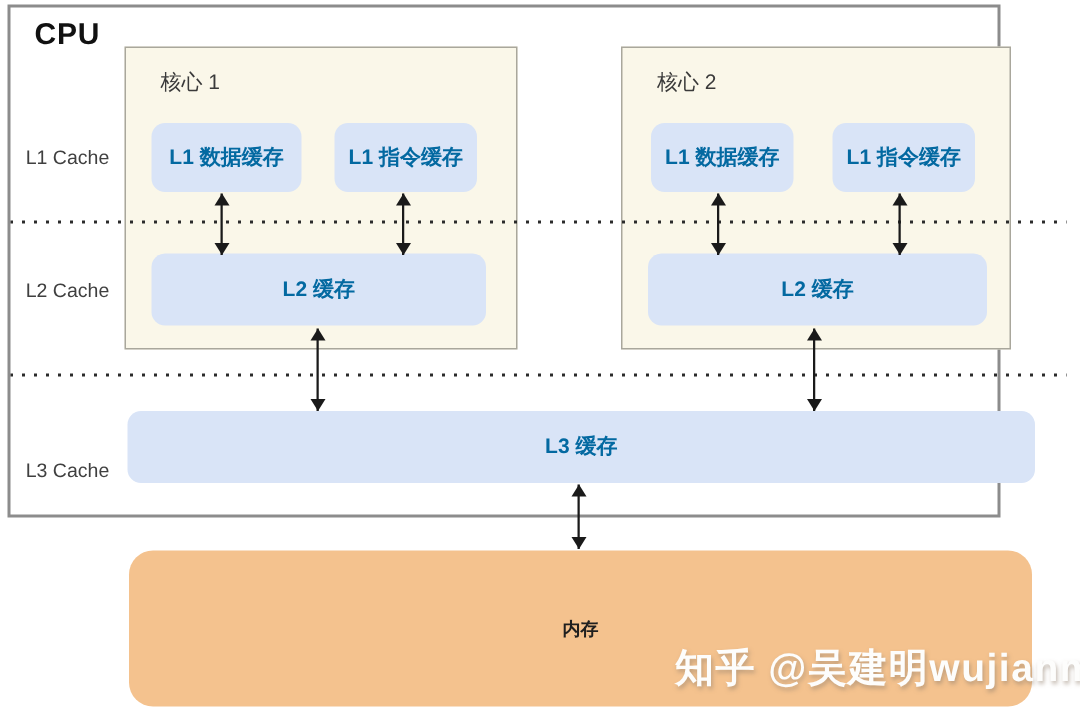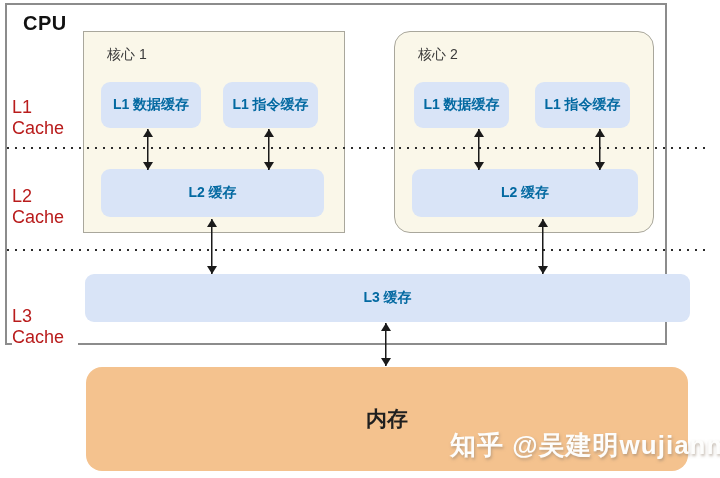--- a/index.html
+++ b/index.html
@@ -23,32 +23,32 @@
   .dotted{
     position:absolute;left:7px;width:704px;height:2px;
     background:repeating-linear-gradient(90deg,#2b2b2b 0 2px,transparent 2px 8px);
     z-index:3;
   }
   .dotted.d1{top:147px;}
   .dotted.d2{top:249px;}
   
   .row-label{
     position:absolute;left:12px;width:66px;
-    font-size:18px;color:#b91c1c;z-index:4;background:#fff;
+    font-size:13px;color:#404040;text-align:center;z-index:4;background:#fff;
   }
   .row-label.r1{top:97px;}
   .row-label.r2{top:186px;}
   .row-label.r3{top:290px;margin-top:16px;}
   
   .core{
     position:absolute;top:31px;height:202px;
     background:#faf7e9;border:1px solid #a9a79c;box-sizing:border-box;z-index:1;
   }
   .core.c1{left:83px;width:262px;}
-  .core.c2{left:394px;width:260px;border-radius:16px;}
+  .core.c2{left:414px;width:260px;}
   .core-title{
     position:absolute;left:23px;top:14px;
     font-size:14px;color:#3a3a3a;
   }
   
   .cache{
     position:absolute;background:#d9e4f7;border-radius:9px;
     display:flex;align-items:center;justify-content:center;
     font-size:14px;font-weight:bold;color:#0369a1;z-index:2;
   }
@@ -60,21 +60,21 @@
   .l2-2{left:17px;top:137px;width:226px;height:48px;}
   .l3{
     position:absolute;left:85px;top:274px;width:605px;height:48px;
     border-radius:9px;z-index:2;
   }
   
   .memory{
     position:absolute;left:86px;top:367px;width:602px;height:104px;
     background:#f4c28e;border-radius:16px;
     display:flex;align-items:center;justify-content:center;
-    font-size:21px;font-weight:bold;color:#1f1f1f;
+    font-size:12px;font-weight:bold;color:#1f1f1f;
   }
   
   .varrow{
     position:absolute;width:11px;z-index:5;
     background:linear-gradient(#1a1a1a,#1a1a1a) 50% 0/1.5px 100% no-repeat;
   }
   .varrow::before{
     content:"";position:absolute;top:0;left:50%;transform:translateX(-50%);
     border-left:5px solid transparent;border-right:5px solid transparent;
     border-bottom:8px solid #1a1a1a;

